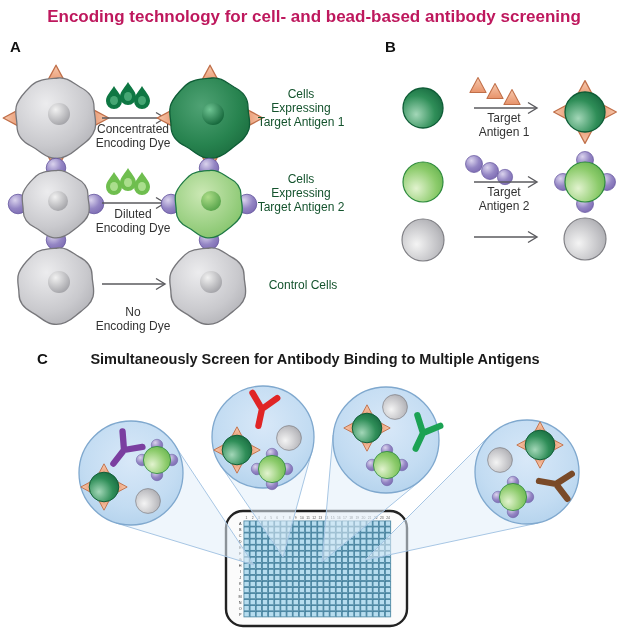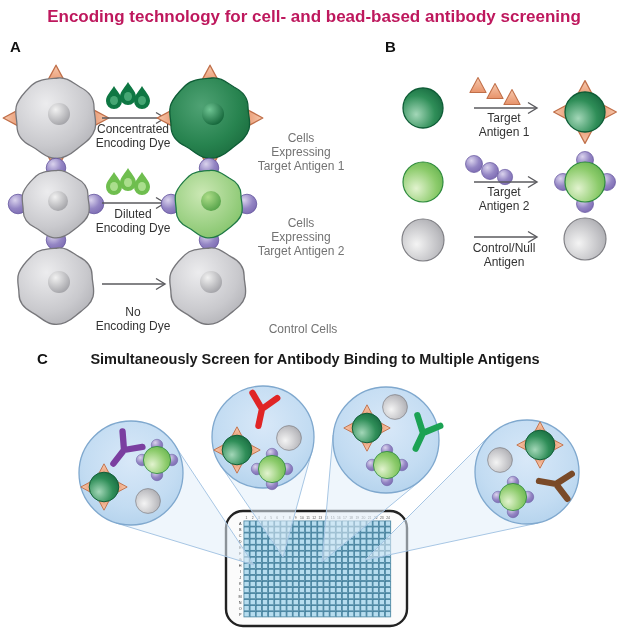--- a/index.html
+++ b/index.html
@@ -6,21 +6,21 @@
   .figure{position:relative;width:628px;height:642px;background:#ffffff;
           font-family:"Liberation Sans",sans-serif;overflow:hidden;}
   .figure svg{position:absolute;left:0;top:0;}
   .title{position:absolute;left:50%;top:7px;transform:translateX(-50%);
          font-size:17px;font-weight:bold;color:#be185d;white-space:nowrap;}
   .plabel{position:absolute;font-size:15px;font-weight:bold;color:#111;}
   .heading{position:absolute;transform:translateX(-50%);font-size:14.5px;
            font-weight:600;color:#1a1a1a;white-space:nowrap;}
   .lbl{position:absolute;transform:translateX(-50%);text-align:center;
        white-space:pre-line;font-size:12px;line-height:1.15;color:#333;}
-  .lbl.dark{color:#737373;margin-top:44px;}
+  .lbl.dark{color:#14532d;}
   .col-label{font-family:"Liberation Sans",sans-serif;font-size:3.4px;fill:#555;text-anchor:middle;}
   .row-label{font-family:"Liberation Sans",sans-serif;font-size:3.8px;fill:#333;text-anchor:middle;}
 </style>
 </head>
 <body>
 
 <div class="figure">
 
   <svg width="628" height="642" viewBox="0 0 628 642">
     <defs>
@@ -299,18 +299,16 @@
 Target Antigen 1</div>
   <div class="lbl dark" style="left:301px;top:173px;">Cells
 Expressing
 Target Antigen 2</div>
   <div class="lbl dark" style="left:303px;top:279px;">Control Cells</div>
 
   <div class="lbl" style="left:504px;top:112px;">Target
 Antigen 1</div>
   <div class="lbl" style="left:504px;top:186px;">Target
 Antigen 2</div>
-  <div class="lbl" style="left:504px;top:242px;">Control/Null
-Antigen</div>
 
   <div class="plabel" style="left:37px;top:350px;">C</div>
   <div class="heading" style="left:315px;top:351px;">Simultaneously Screen for Antibody Binding to Multiple Antigens</div>
 </div>
 
 </body></html>

